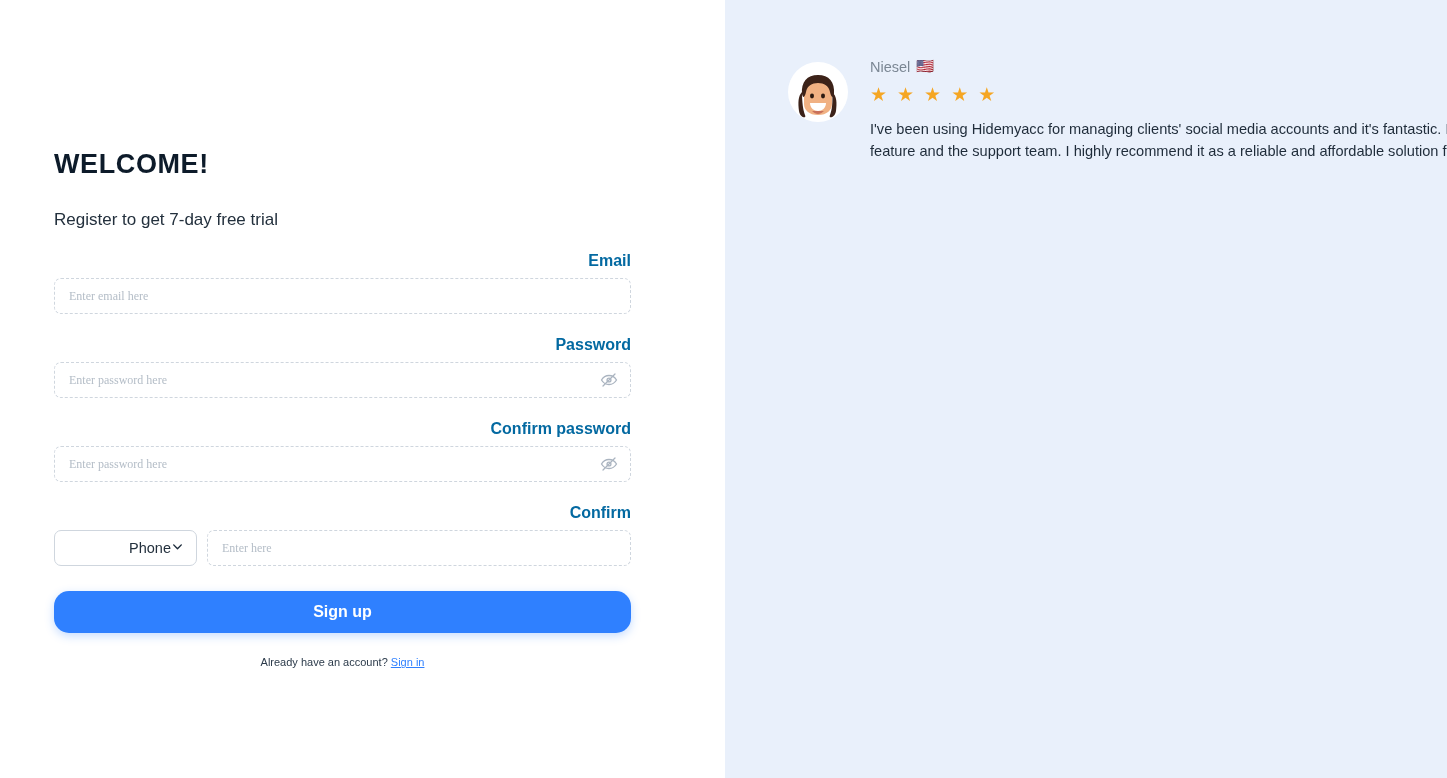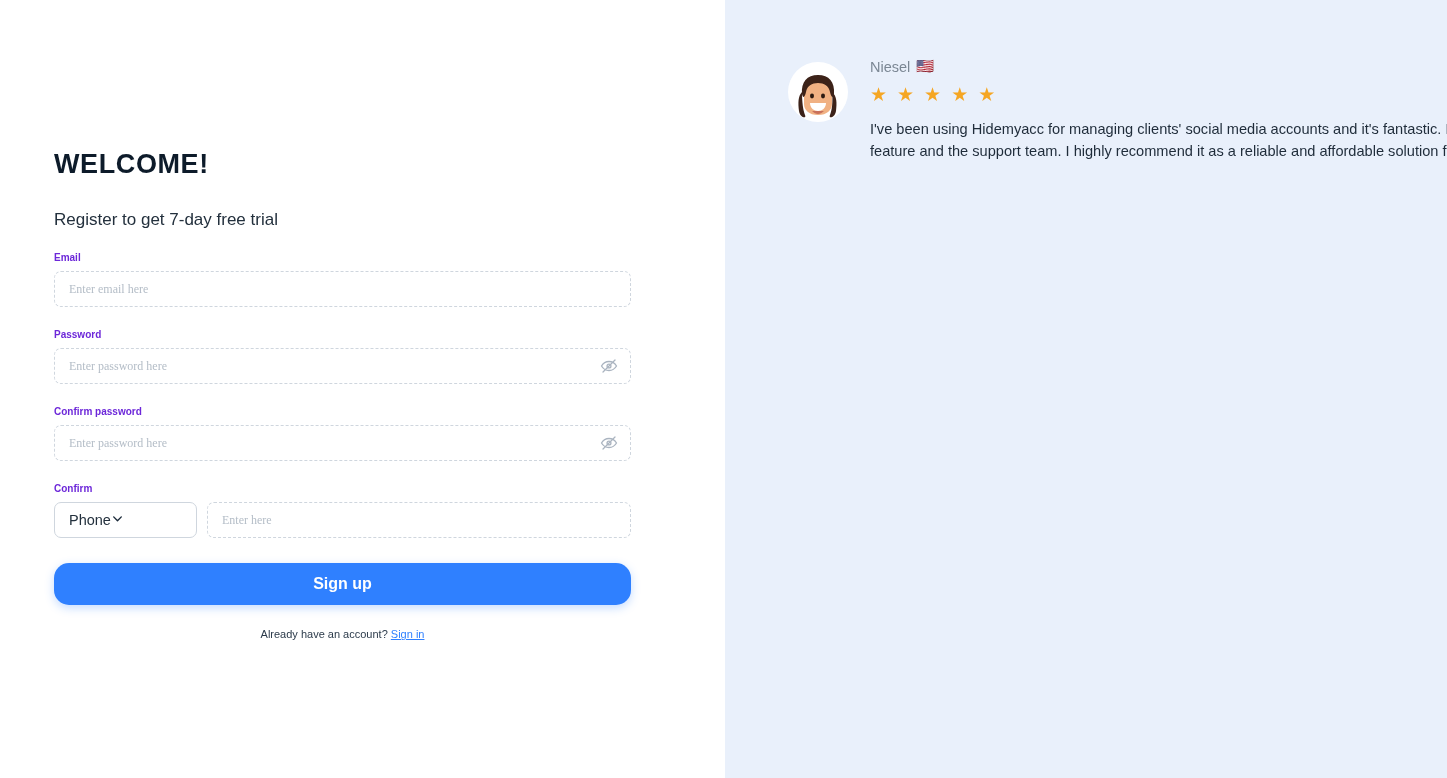--- a/index.html
+++ b/index.html
@@ -31,25 +31,26 @@
     line-height: 1.2;
   }
   .welcome-sub {
     margin-top: 30px;
     font-size: 17px;
     color: #23303d;
     font-weight: 400;
   }
   .field-group { margin-top: 22px; }
   .field-label {
-    font-size: 10px;
+    font-size: 16px;
     font-weight: bold;
-    color: #6d28d9;
+    color: #0369a1;
     margin-bottom: 8px;
     display: block;
+    text-align: right;
   }
   .input-shell {
     position: relative;
     height: 36px;
     border: 1px dashed #cfd6de;
     border-radius: 7px;
     background: #fff;
     display: flex;
     align-items: center;
   }
@@ -68,21 +69,21 @@
     width: 18px; height: 18px;
     display: flex; align-items: center; justify-content: center;
     cursor: pointer;
   }
   .contact-row { display: flex; gap: 10px; }
   .select-shell {
     width: 143px; height: 36px;
     border: 1px solid #cfd6de;
     border-radius: 7px;
     background: #fff;
-    display: flex; align-items: center; justify-content: flex-start;
+    display: flex; align-items: center; justify-content: flex-end;
     padding: 0 12px 0 14px;
     cursor: pointer;
   }
   .select-shell .sel-val { font-size: 14.5px; color: #23303d; }
   .contact-input { flex: 1; }
   .signup-btn {
     margin-top: 25px;
     width: 577px; height: 42px;
     background: #2F80FF;
     border: 0; border-radius: 15px;

